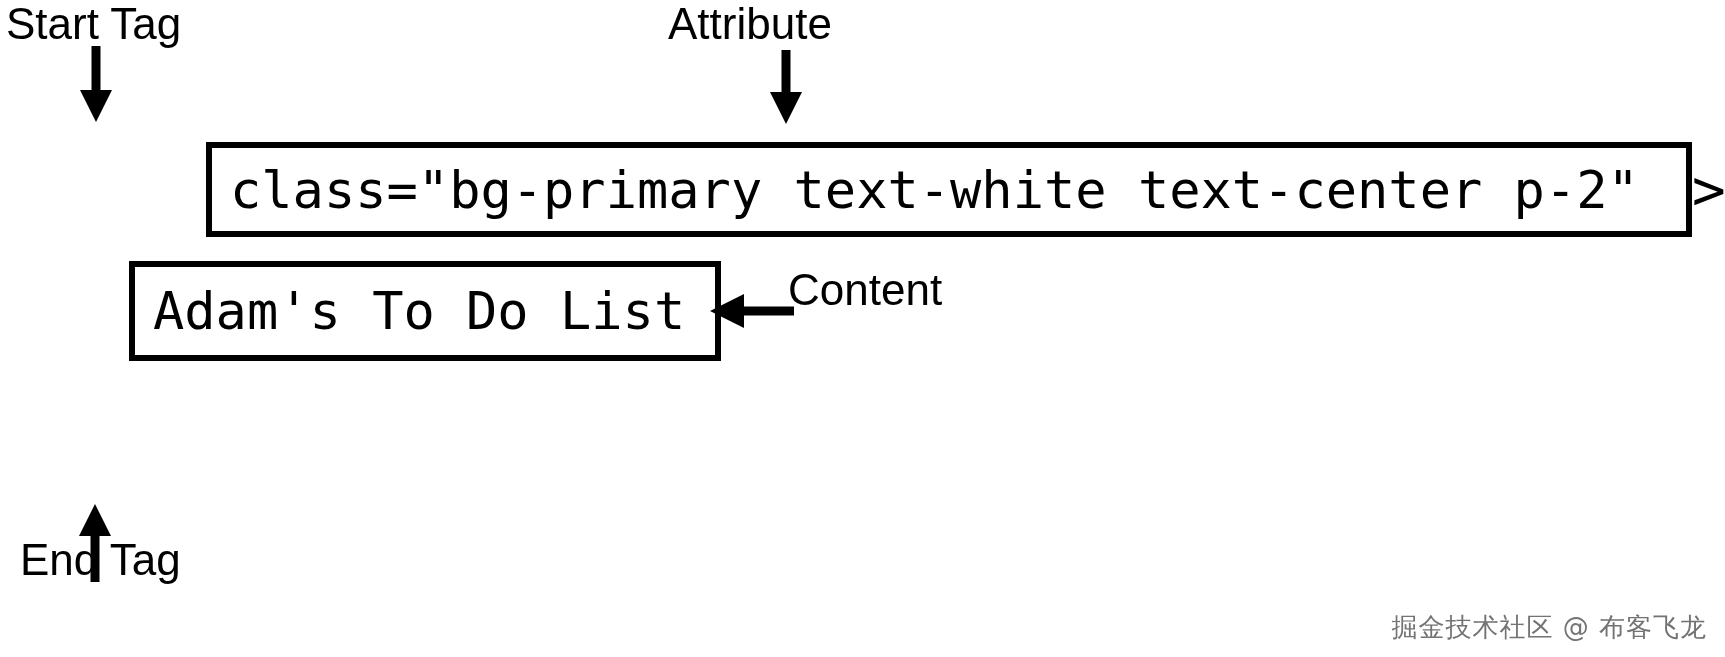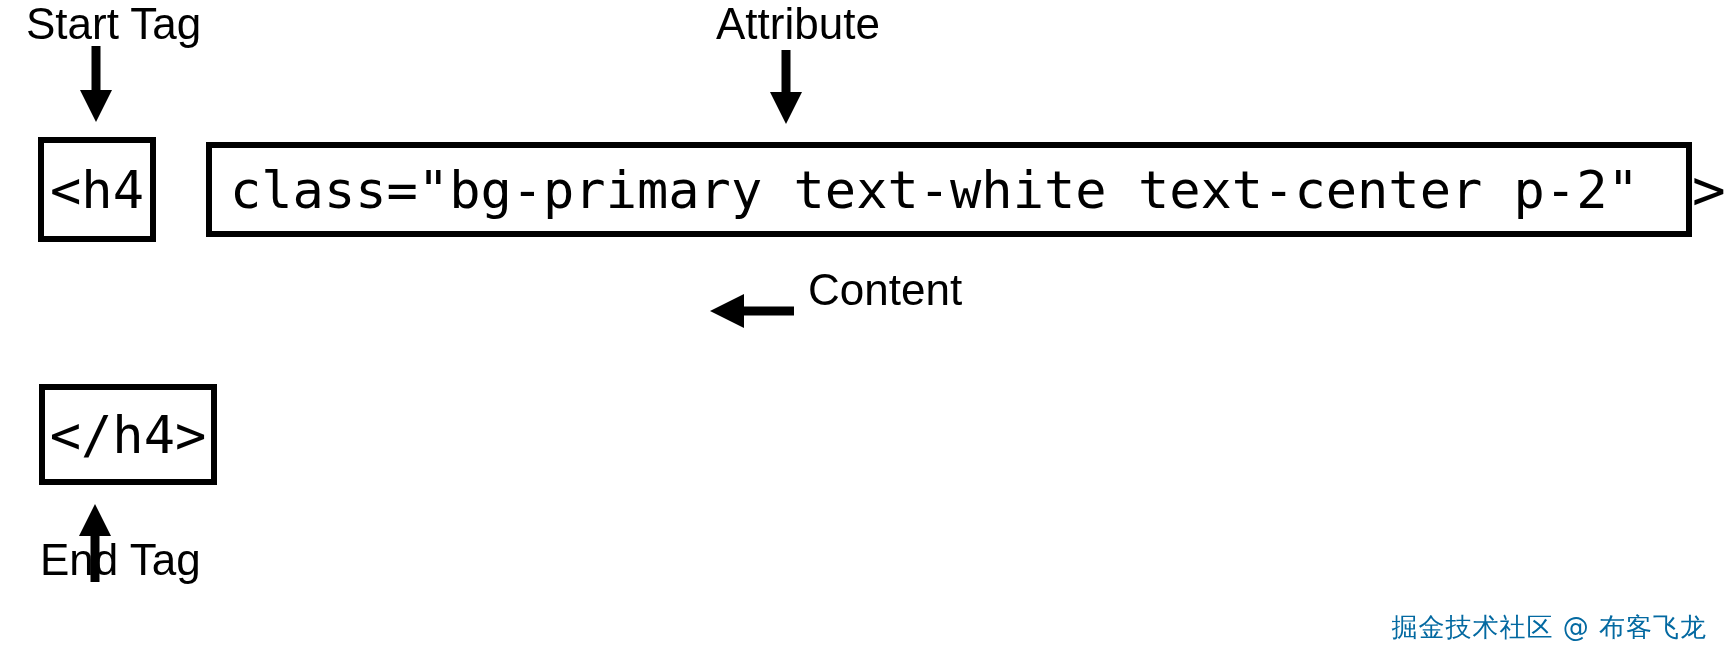--- a/index.html
+++ b/index.html
@@ -17,21 +17,20 @@
   }
 
   
   .anno-label {
     position: absolute;
     color: #000000;
     font-family: "Liberation Sans", sans-serif;
     font-size: 44px;
     line-height: 1;
     white-space: nowrap;
-    margin-left: 20px;
   }
 
   
   .code-box {
     position: absolute;
     box-sizing: border-box;
     border: 6px solid #000000;
     background: #ffffff;
     color: #000000;
     font-family: "DejaVu Sans Mono", "Liberation Mono", monospace;
@@ -91,61 +90,60 @@
   .arrow-svg {
     position: absolute;
     overflow: visible;
   }
 
   
   #watermark {
     position: absolute;
     right: 18px;
     bottom: 12px;
-    color: #0369a1;
+    color: #737373;
     font-family: "DejaVu Sans", sans-serif;
     font-size: 26px;
     letter-spacing: 1px;
     white-space: nowrap;
   }
 </style>
 </head>
 <body>
 
 <div id="canvas">
 
   <div class="anno-label" style="left:6px; top:2px;">Start Tag</div>
 
   <svg class="arrow-svg" style="left:78px; top:46px;" width="42" height="80" viewBox="0 0 42 80">
     <line x1="18" y1="0" x2="18" y2="50" stroke="#000000" stroke-width="9"></line>
     <polygon points="18,76 2,44 34,44" fill="#000000"></polygon>
   </svg>
 
-  <div class="anno-label" style="left:696px; top:2px;">Attribute</div>
+  <div class="anno-label" style="left:668px; top:2px;">Attribute</div>
 
   <svg class="arrow-svg" style="left:768px; top:50px;" width="42" height="80" viewBox="0 0 42 80">
     <line x1="18" y1="0" x2="18" y2="48" stroke="#000000" stroke-width="9"></line>
     <polygon points="18,74 2,42 34,42" fill="#000000"></polygon>
   </svg>
 
-  <div class="code-box" id="box-start-tag">&lt;h4</div>
 
   <div class="code-box" id="box-attribute">class="bg-primary text-white text-center p-2"</div>
 
   <div id="gt-glyph">&gt;</div>
 
+  <div class="code-box" id="box-content">Adam's To Do List</div>
 
   <svg class="arrow-svg" style="left:706px; top:266px;" width="95" height="90" viewBox="0 0 95 90">
     <line x1="88" y1="45" x2="36" y2="45" stroke="#000000" stroke-width="9"></line>
     <polygon points="4,45 38,28 38,62" fill="#000000"></polygon>
   </svg>
 
   <div class="anno-label" style="left:788px; top:268px;">Content</div>
 
-  <div class="code-box" id="box-end-tag">&lt;/h4&gt;</div>
 
   <svg class="arrow-svg" style="left:76px; top:500px;" width="44" height="82" viewBox="0 0 44 82">
     <line x1="19" y1="82" x2="19" y2="30" stroke="#000000" stroke-width="9"></line>
     <polygon points="19,4 3,36 35,36" fill="#000000"></polygon>
   </svg>
 
   <div class="anno-label" style="left:20px; top:538px;">End Tag</div>
 
   <div id="watermark">掘金技术社区 @ 布客飞龙</div>
 

